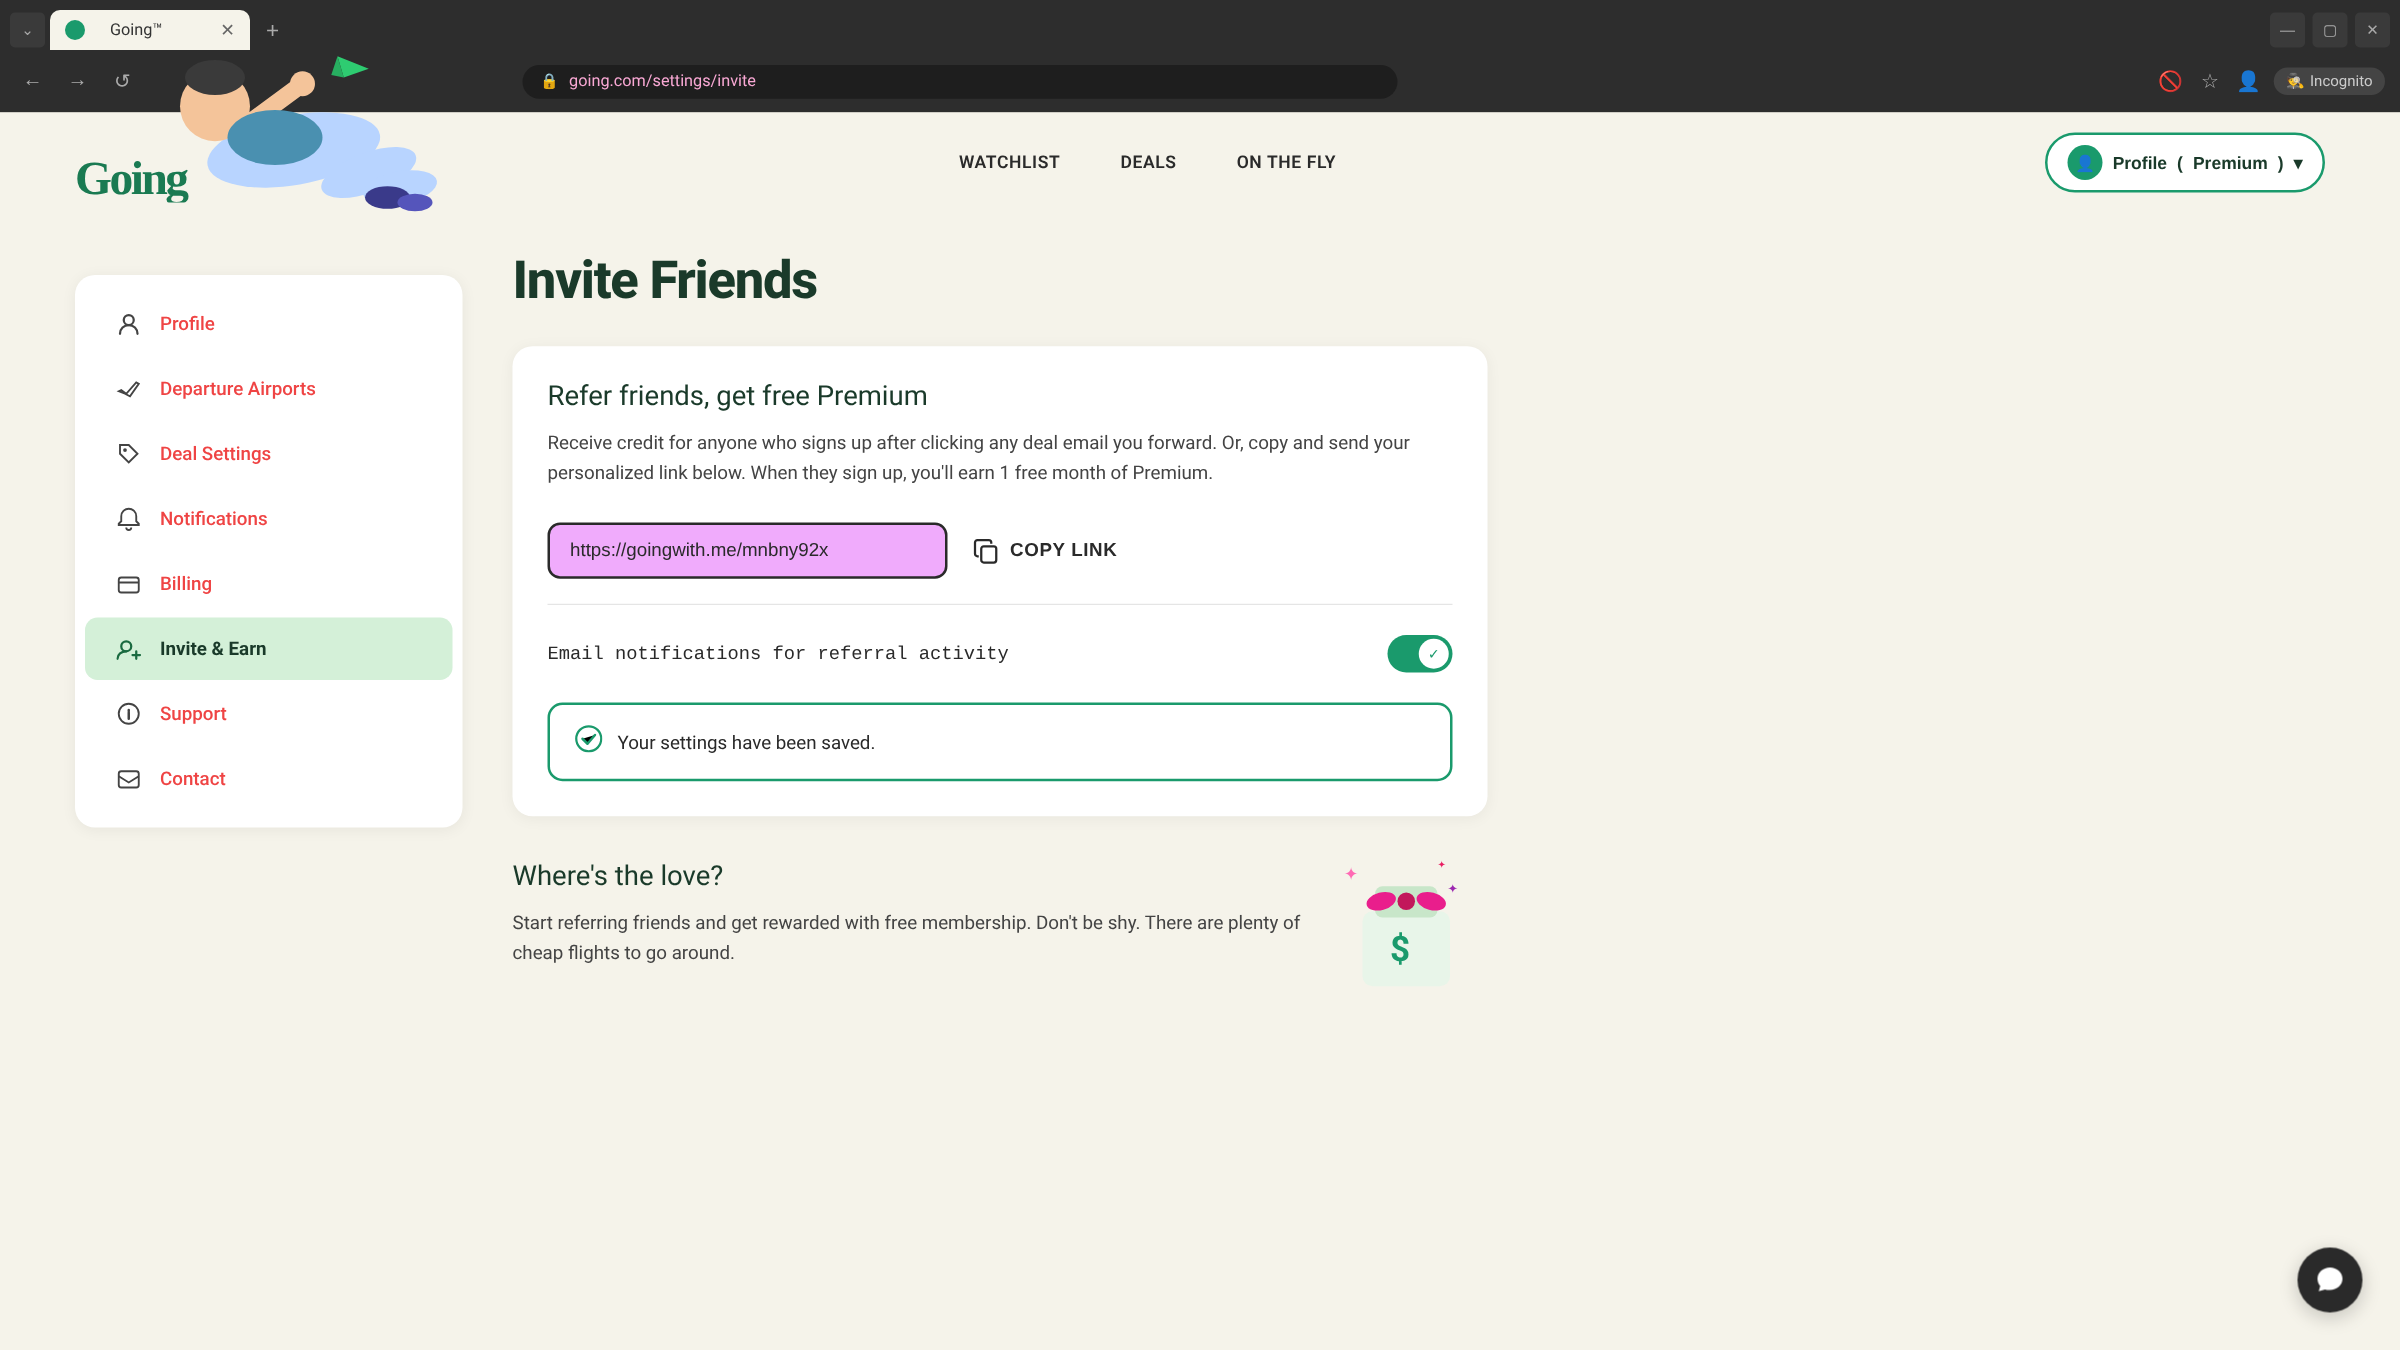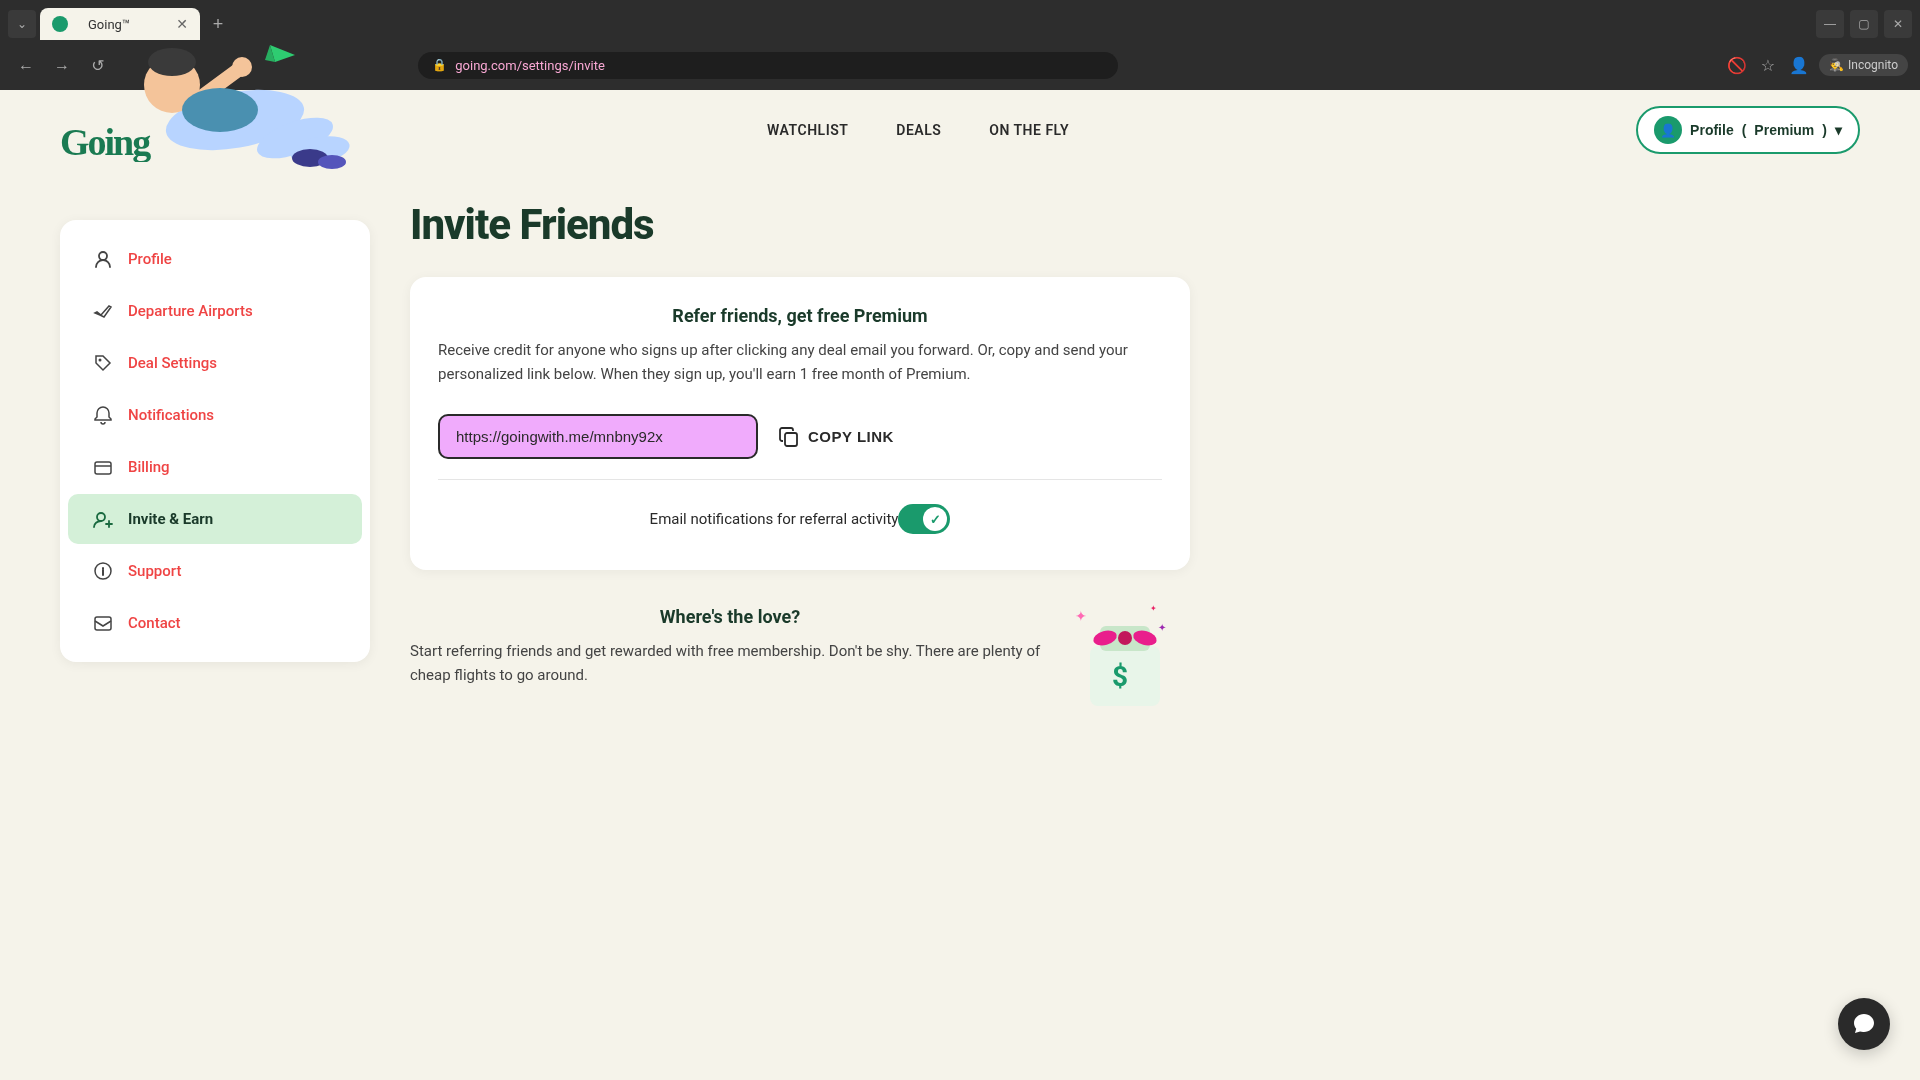--- a/index.html
+++ b/index.html
@@ -217,25 +217,24 @@
       max-width: 780px;
     }
     .page-title {
       font-size: 42px;
       font-weight: 800;
       color: #1a3a2a;
       margin-bottom: 28px;
       letter-spacing: -1px;
     }
     .section-title {
-      font-size: 18px;
-      font-weight: 700;
+      font-size: 22px;
+      font-weight: 400;
       color: #1a3a2a;
       margin-bottom: 12px;
-      text-align: center;
     }
     .section-desc {
       font-size: 15px;
       color: #444;
       line-height: 1.6;
       margin-bottom: 28px;
     }
 
     
     .referral-box {
@@ -275,22 +274,23 @@
       letter-spacing: 0.5px;
     }
     .divider {
       height: 1px;
       background: #e5e5e5;
       margin: 16px 0;
     }
     .notification-row {
       display: flex;
       align-items: center;
-      justify-content: center;
+      justify-content: space-between;
       padding: 8px 0;
+      font-family: Liberation Mono, monospace;
     }
     .notification-label {
       font-size: 15px;
       color: #2a2a2a;
     }
     .toggle {
       width: 52px; height: 30px;
       background: #1a9a6c;
       border-radius: 15px;
       position: relative;
@@ -545,20 +545,29 @@
 
         <div class="notification-row">
           <span class="notification-label">Email notifications for referral activity</span>
           <div class="toggle">
             <div class="toggle-knob">
               <span class="toggle-check">✓</span>
             </div>
           </div>
         </div>
 
+        <div class="success-msg">
+          <span class="success-icon">
+            <svg width="22" height="22" viewBox="0 0 22 22">
+              <circle cx="11" cy="11" r="10" stroke="#1a9a6c" stroke-width="1.8" fill="none"></circle>
+              <path d="M6 11l4 4 6-7" stroke="#1a9a6c" stroke-width="2" stroke-linecap="round" stroke-linejoin="round"></path>
+            </svg>
+          </span>
+          <span>Your settings have been saved.</span>
+        </div>
       </div>
 
       <div class="love-section">
         <div class="love-text">
           <h2 class="section-title">Where's the love?</h2>
           <p class="section-desc">Start referring friends and get rewarded with free membership. Don't be shy. There are plenty of cheap flights to go around.</p>
         </div>
         <div class="love-illustration">
           <svg width="110" height="120" viewBox="0 0 110 120">
 

